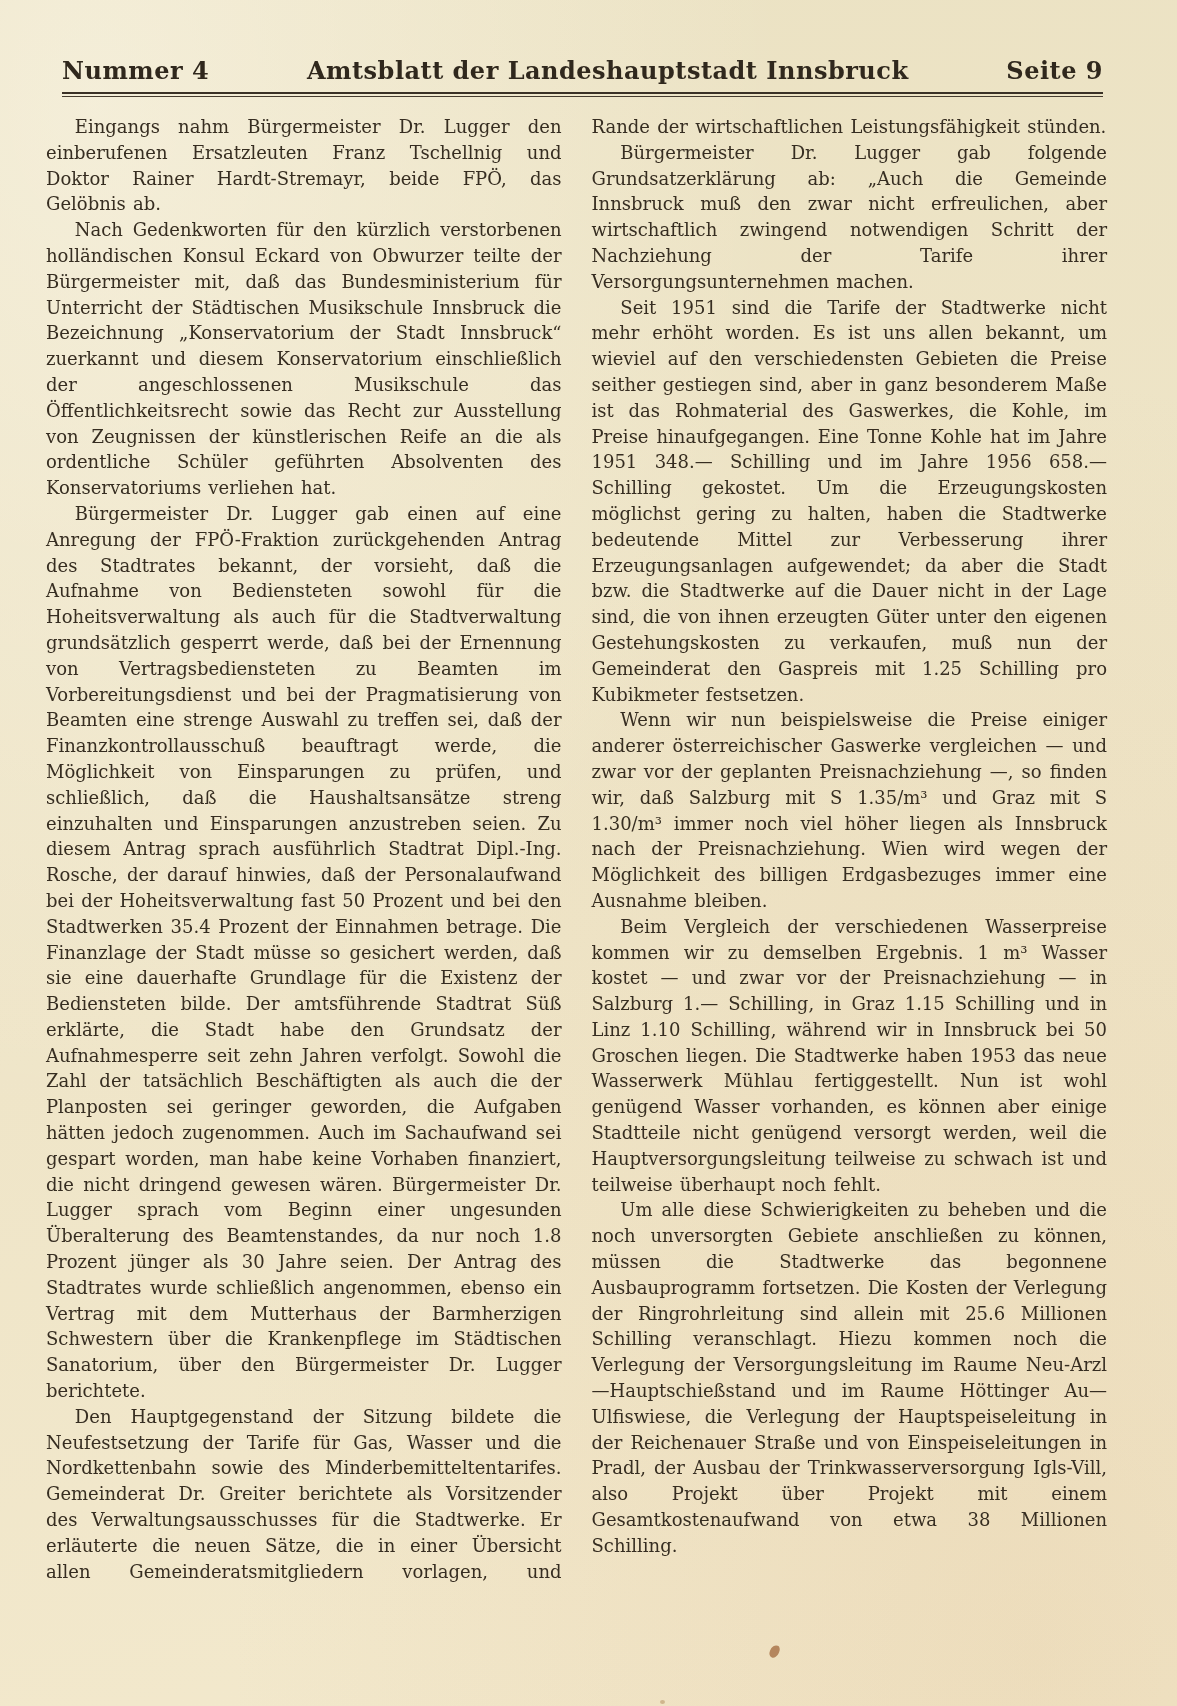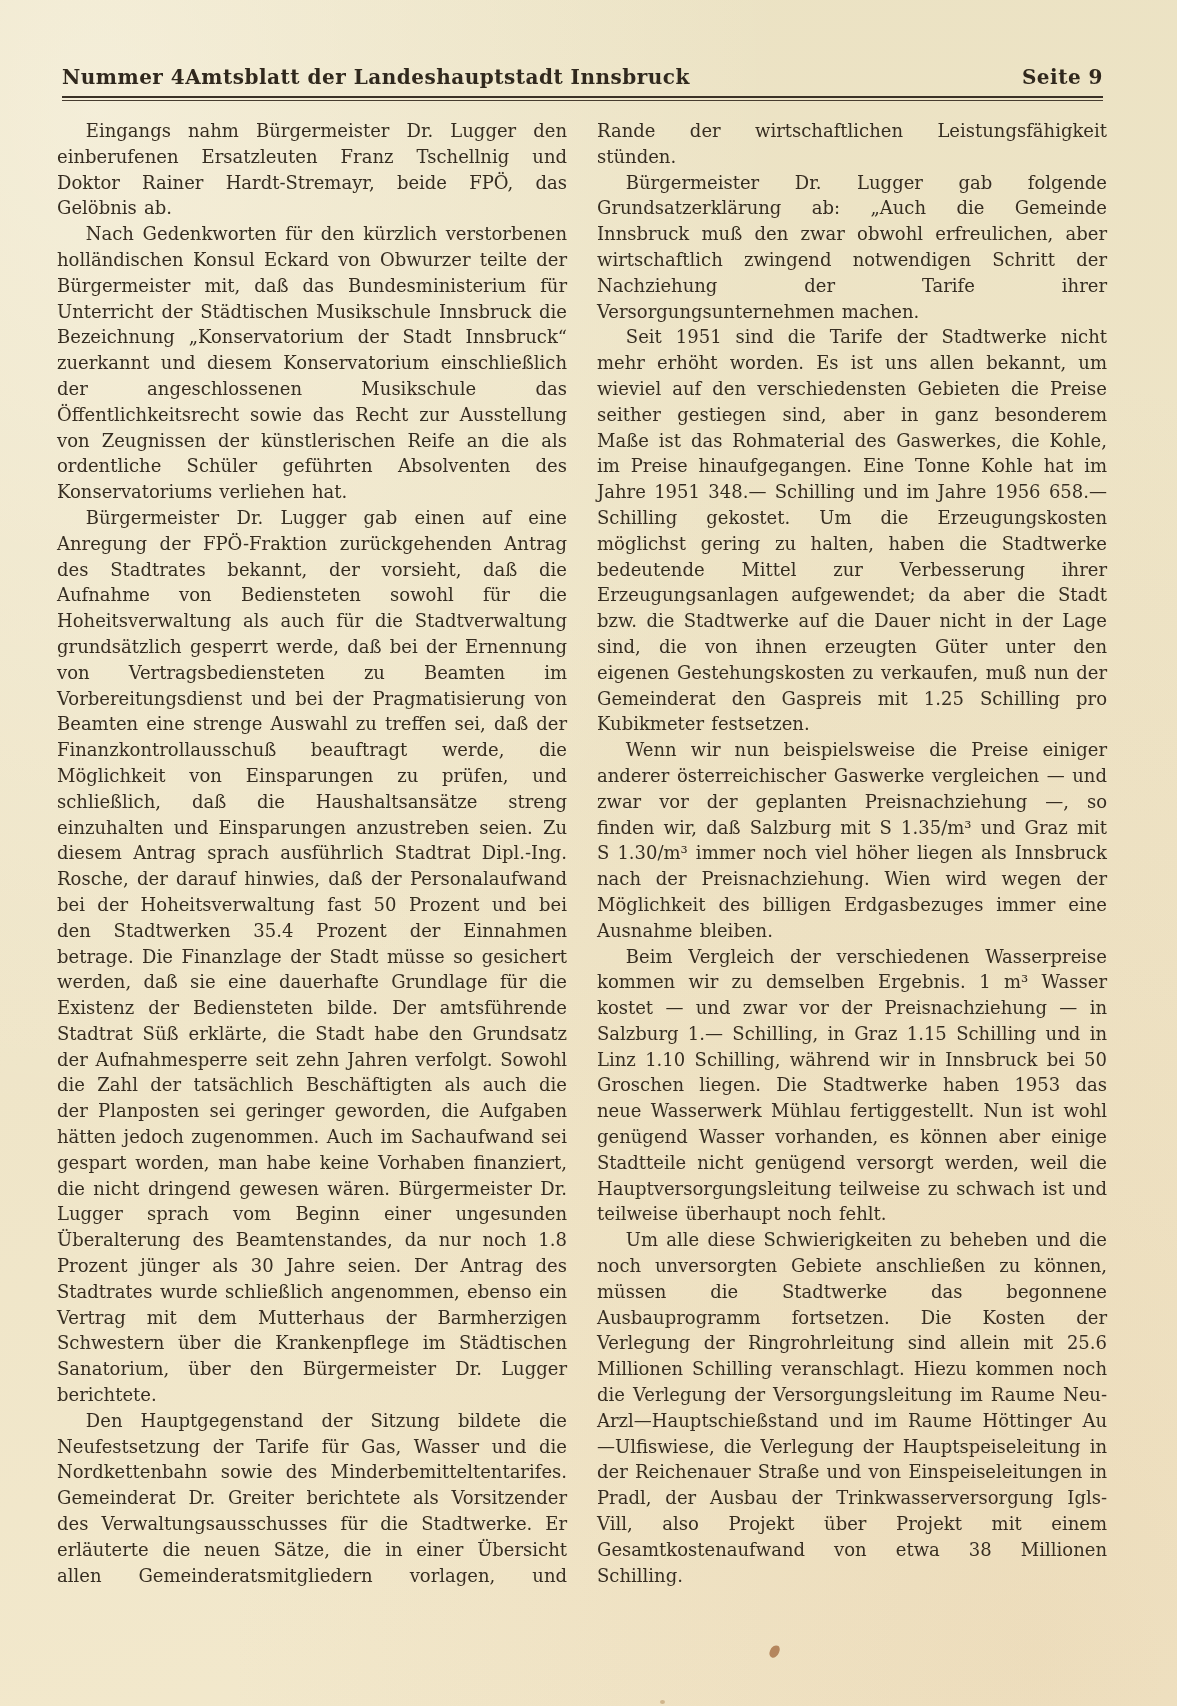--- a/index.html
+++ b/index.html
@@ -12,39 +12,38 @@
     width: 1177px; height: 1706px;
     overflow: hidden;
     background:
       radial-gradient(ellipse at 88% 97%, rgba(216,178,128,0.22), transparent 55%),
       radial-gradient(ellipse at 8% 6%, rgba(255,252,242,0.45), transparent 45%),
       linear-gradient(168deg, #ebe2c3 0%, #efe5c8 55%, #f3e9cd 100%);
     color: #362d21;
   }
   .masthead {
     display: flex; justify-content: space-between; align-items: baseline;
-    padding: 40px 74px 0 62px;
-    font-weight: bold; font-size: 20px; letter-spacing: 0.5px;
+    padding: 56px 74px 0 62px;
+    font-weight: bold; font-size: 24px; letter-spacing: 0.5px;
     color: #30281d;
   }
-  .masthead .title { flex: 1; text-align: left; margin-top: 25px; }
+  .masthead .title { flex: 1; text-align: center; }
   .double-rule {
     margin: 7px 74px 0 62px;
     height: 2px;
     border-top: 2.5px solid #3a3126;
     border-bottom: 1px solid #463c2f;
   }
   .columns {
     display: flex; gap: 30px;
     padding: 17px 70px 0 46px;
     height: 1470px; overflow: hidden;
     font-size: 18px; line-height: 25.8px;
     text-align: justify;
     word-spacing: 1.5px;
-    margin-left: 11px;
   }
   .col { flex: 1; min-width: 0; }
   p.para { margin: 0; }
   p.para.indent { text-indent: 1.6em; }
   .speck {
     position: absolute; left: 770px; top: 1645px;
     width: 9px; height: 13px;
     background: #a2683c; opacity: 0.75;
     border-radius: 60% 40% 55% 45%;
     transform: rotate(22deg);
@@ -70,21 +69,21 @@
 
   <div class="columns">
     <div class="col">
         <p class="para indent">Eingangs nahm Bürgermeister Dr. Lugger den einberufenen Ersatzleuten Franz Tschellnig und Doktor Rainer Hardt-Stremayr, beide FPÖ, das Gelöbnis ab.</p>
         <p class="para indent">Nach Gedenkworten für den kürzlich verstorbenen holländischen Konsul Eckard von Obwurzer teilte der Bürgermeister mit, daß das Bundesministerium für Unterricht der Städtischen Musikschule Innsbruck die Bezeichnung „Konservatorium der Stadt Innsbruck“ zuerkannt und diesem Konservatorium einschließlich der angeschlossenen Musikschule das Öffentlichkeitsrecht sowie das Recht zur Ausstellung von Zeugnissen der künstlerischen Reife an die als ordentliche Schüler geführten Absolventen des Konservatoriums verliehen hat.</p>
         <p class="para indent">Bürgermeister Dr. Lugger gab einen auf eine Anregung der FPÖ-Fraktion zurückgehenden Antrag des Stadtrates bekannt, der vorsieht, daß die Aufnahme von Bediensteten sowohl für die Hoheitsverwaltung als auch für die Stadtverwaltung grundsätzlich gesperrt werde, daß bei der Ernennung von Vertragsbediensteten zu Beamten im Vorbereitungsdienst und bei der Pragmatisierung von Beamten eine strenge Auswahl zu treffen sei, daß der Finanzkontrollausschuß beauftragt werde, die Möglichkeit von Einsparungen zu prüfen, und schließlich, daß die Haushaltsansätze streng einzuhalten und Einsparungen anzustreben seien. Zu diesem Antrag sprach ausführlich Stadtrat Dipl.-Ing. Rosche, der darauf hinwies, daß der Personalaufwand bei der Hoheitsverwaltung fast 50 Prozent und bei den Stadtwerken 35.4 Prozent der Einnahmen betrage. Die Finanzlage der Stadt müsse so gesichert werden, daß sie eine dauerhafte Grundlage für die Existenz der Bediensteten bilde. Der amtsführende Stadtrat Süß erklärte, die Stadt habe den Grundsatz der Aufnahmesperre seit zehn Jahren verfolgt. Sowohl die Zahl der tatsächlich Beschäftigten als auch die der Planposten sei geringer geworden, die Aufgaben hätten jedoch zugenommen. Auch im Sachaufwand sei gespart worden, man habe keine Vorhaben finanziert, die nicht dringend gewesen wären. Bürgermeister Dr. Lugger sprach vom Beginn einer ungesunden Überalterung des Beamtenstandes, da nur noch 1.8 Prozent jünger als 30 Jahre seien. Der Antrag des Stadtrates wurde schließlich angenommen, ebenso ein Vertrag mit dem Mutterhaus der Barmherzigen Schwestern über die Krankenpflege im Städtischen Sanatorium, über den Bürgermeister Dr. Lugger berichtete.</p>
         <p class="para indent">Den Hauptgegenstand der Sitzung bildete die Neufestsetzung der Tarife für Gas, Wasser und die Nordkettenbahn sowie des Minderbemitteltentarifes. Gemeinderat Dr. Greiter berichtete als Vorsitzender des Verwaltungsausschusses für die Stadtwerke. Er erläuterte die neuen Sätze, die in einer Übersicht allen Gemeinderatsmitgliedern vorlagen, und begründete die Erhöhung einerseits mit dem Aufwand für unerläßliche Investitionen, andererseits damit, daß die Tarife seit 1951 gleichgeblieben wären, obwohl der Sach- und der Personalaufwand gestiegen seien. Auch die Einkommensgrenzen des Minderbemitteltentarifes sollten neu festgesetzt werden, um die Tariferhöhung für jene weniger fühlbar zu machen, die am</p>
       </div>
     <div class="col">
         <p class="para">Rande der wirtschaftlichen Leistungsfähigkeit stünden.</p>
-        <p class="para indent">Bürgermeister Dr. Lugger gab folgende Grundsatzerklärung ab: „Auch die Gemeinde Innsbruck muß den zwar obwohl erfreulichen, aber wirtschaftlich zwingend notwendigen Schritt der Nachziehung der Tarife ihrer Versorgungsunternehmen machen.</p>
+        <p class="para indent">Bürgermeister Dr. Lugger gab folgende Grundsatzerklärung ab: „Auch die Gemeinde Innsbruck muß den zwar nicht erfreulichen, aber wirtschaftlich zwingend notwendigen Schritt der Nachziehung der Tarife ihrer Versorgungsunternehmen machen.</p>
         <p class="para indent">Seit 1951 sind die Tarife der Stadtwerke nicht mehr erhöht worden. Es ist uns allen bekannt, um wieviel auf den verschiedensten Gebieten die Preise seither gestiegen sind, aber in ganz besonderem Maße ist das Rohmaterial des Gaswerkes, die Kohle, im Preise hinaufgegangen. Eine Tonne Kohle hat im Jahre 1951 348.— Schilling und im Jahre 1956 658.— Schilling gekostet. Um die Erzeugungskosten möglichst gering zu halten, haben die Stadtwerke bedeutende Mittel zur Verbesserung ihrer Erzeugungsanlagen aufgewendet; da aber die Stadt bzw. die Stadtwerke auf die Dauer nicht in der Lage sind, die von ihnen erzeugten Güter unter den eigenen Gestehungskosten zu verkaufen, muß nun der Gemeinderat den Gaspreis mit 1.25 Schilling pro Kubikmeter festsetzen.</p>
         <p class="para indent">Wenn wir nun beispielsweise die Preise einiger anderer österreichischer Gaswerke vergleichen — und zwar vor der geplanten Preisnachziehung —, so finden wir, daß Salzburg mit S 1.35/m³ und Graz mit S 1.30/m³ immer noch viel höher liegen als Innsbruck nach der Preisnachziehung. Wien wird wegen der Möglichkeit des billigen Erdgasbezuges immer eine Ausnahme bleiben.</p>
         <p class="para indent">Beim Vergleich der verschiedenen Wasserpreise kommen wir zu demselben Ergebnis. 1 m³ Wasser kostet — und zwar vor der Preisnachziehung — in Salzburg 1.— Schilling, in Graz 1.15 Schilling und in Linz 1.10 Schilling, während wir in Innsbruck bei 50 Groschen liegen. Die Stadtwerke haben 1953 das neue Wasserwerk Mühlau fertiggestellt. Nun ist wohl genügend Wasser vorhanden, es können aber einige Stadtteile nicht genügend versorgt werden, weil die Hauptversorgungsleitung teilweise zu schwach ist und teilweise überhaupt noch fehlt.</p>
         <p class="para indent">Um alle diese Schwierigkeiten zu beheben und die noch unversorgten Gebiete anschließen zu können, müssen die Stadtwerke das begonnene Ausbauprogramm fortsetzen. Die Kosten der Verlegung der Ringrohrleitung sind allein mit 25.6 Millionen Schilling veranschlagt. Hiezu kommen noch die Verlegung der Versorgungsleitung im Raume Neu-Arzl—Hauptschießstand und im Raume Höttinger Au—Ulfiswiese, die Verlegung der Hauptspeiseleitung in der Reichenauer Straße und von Einspeiseleitungen in Pradl, der Ausbau der Trinkwasserversorgung Igls-Vill, also Projekt über Projekt mit einem Gesamtkostenaufwand von etwa 38 Millionen Schilling.</p>
       </div>
   </div>
 
   <div class="speck"></div>
   <div class="speck2"></div>
 

